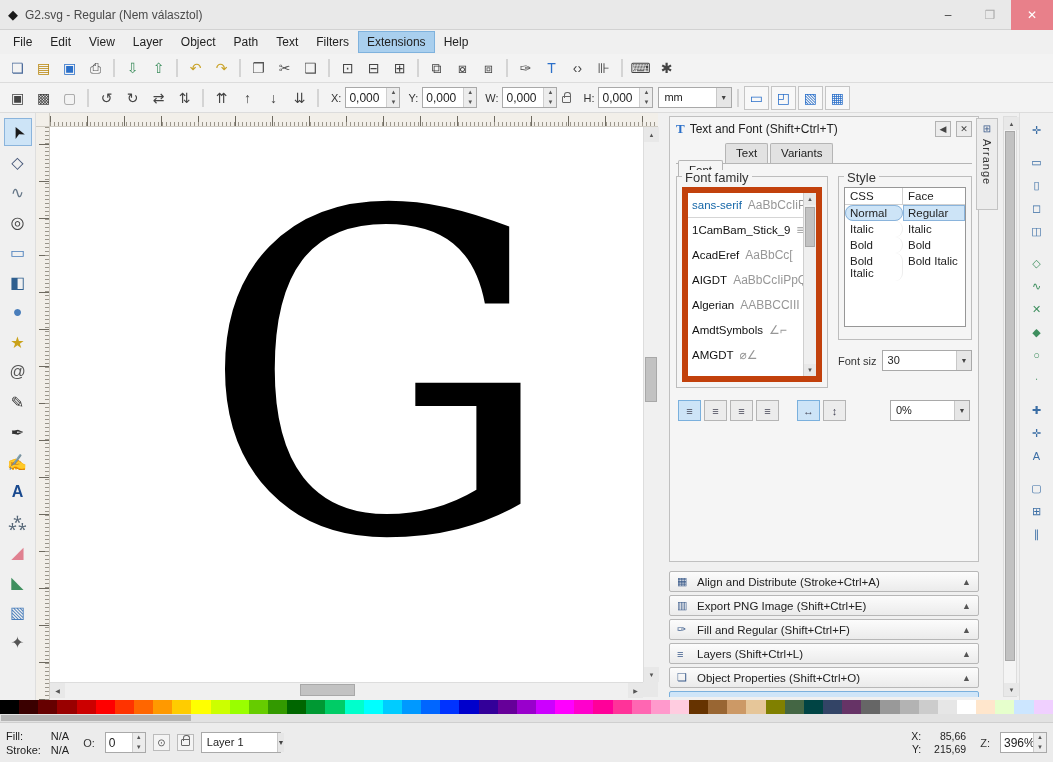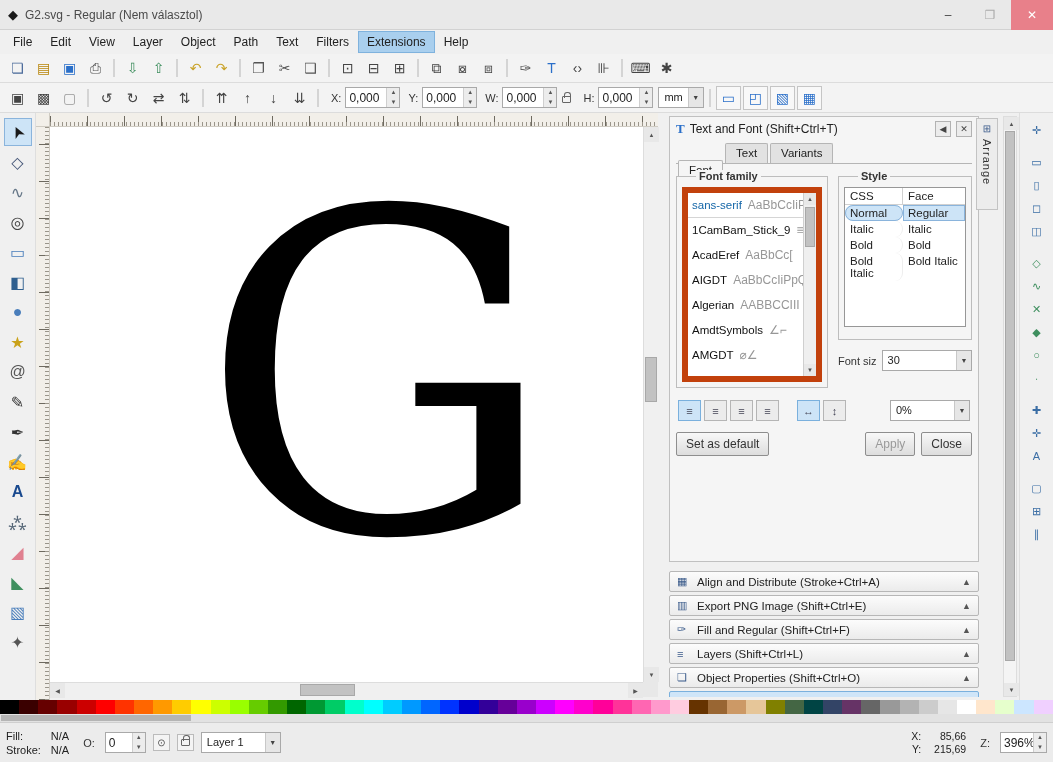--- a/index.html
+++ b/index.html
@@ -27,21 +27,21 @@
   .tb-opts { top:83px; height:30px; }
   .tbtn { width:25px; height:24px; background:transparent; border:1px solid transparent; display:flex; align-items:center; justify-content:center; font-size:14px; color:#555; }
   .tbtn .glyph { pointer-events:none; }
   .tbtn.sep { width:2px; min-width:2px; height:18px; background:#d4d4d4; margin:0 4px; padding:0; border:none; }
 
   .flabel { font-size:11px; color:#333; margin:0 3px 0 7px; }
   .field { display:flex; align-items:stretch; background:#fff; border:1px solid #a9a9a9; height:21px; }
   .field .val { width:40px; padding:3px 3px 0; font-size:12px; }
   .spins { width:13px; display:flex; flex-direction:column; border-left:1px solid #cfcfcf; }
   .spins span { flex:1; font-size:6px; line-height:9px; text-align:center; color:#555; background:#ececec; }
-  .combo { display:flex; align-items:stretch; background:#fff; border:1px solid #a9a9a9; height:21px; }
+  .combo { display:flex; align-items:stretch; background:#fff; border:1px solid #a9a9a9; height:21px;gap:28px; }
   .combo .cval { padding:3px 5px 0; font-size:11px; }
   .combo .cbtn { width:15px; background:#e6e6e6; border-left:1px solid #c8c8c8; font-size:7px; display:flex; align-items:center; justify-content:center; color:#444; }
   .lockic { width:9px; height:7px; border:1px solid #666; border-radius:1px; position:relative; margin:4px 4px 0; }
   .lockic:before { content:''; position:absolute; top:-5px; left:1px; width:5px; height:5px; border:1px solid #666; border-bottom:none; border-radius:3px 3px 0 0; }
 
   
   .workspace { position:absolute; top:113px; left:0; right:0; height:587px; }
   .toolbox { position:absolute; left:0; top:0; bottom:0; width:36px; background:#f0f0f0; border-right:1px solid #dedede; display:flex; flex-direction:column; align-items:center; padding-top:5px; gap:2px; overflow:hidden; }
   .tool { width:28px; height:28px; display:flex; align-items:center; justify-content:center; font-size:16px; border:1px solid transparent; background:transparent; }
   .tool.sel { background:#cde4f7; border-color:#8ab4dc; }
@@ -79,21 +79,21 @@
   .dlg-ticon { color:#2a6fc9; font-weight:bold; font-size:13px; font-family:"Liberation Serif",serif; }
   .dlg-name { font-size:12px; color:#222; }
   .dlg-title .sp { flex:1; }
   .dlg-btn { width:16px; height:16px; border:1px solid #b2b2b2; background:#ececec; font-size:9px; display:flex; align-items:center; justify-content:center; color:#444; }
   .tabs { display:flex; gap:2px; padding:0 2px; border-bottom:1px solid #b5b5b5; height:23px; align-items:flex-end; }
   .tab { padding:3px 10px 4px; font-size:11.5px; background:#e2e2e2; border:1px solid #b5b5b5; border-bottom:none; border-radius:2px 2px 0 0; }
   .tab.sel { background:#f5f5f5; position:relative; top:17px; }
   .dlg-body { padding:12px 0 0; }
   .groups { display:flex; gap:10px; }
   .group { position:relative; border:1px solid #bdbdbd; padding:10px 5px 5px; background:#f5f5f5; }
-  .group-label { position:absolute; top:-7px; left:19px; background:#f5f5f5; padding:0 3px; font-size:11px; color:#333;font-weight:bold; }
+  .group-label { position:absolute; top:-7px; left:5px; background:#f5f5f5; padding:0 3px; font-size:13px; color:#333; }
   .g-font { width:152px; height:212px; }
   .right-col { width:134px; }
   .g-style { width:134px; height:164px; }
 
   .fontlist { position:relative; width:100%; height:100%; background:#fff; border:6px solid #c2410c; overflow:hidden; padding-right:13px; }
   .frow { height:25px; padding:5px 4px 0; white-space:nowrap; overflow:hidden; }
   .fname { font-size:11.5px; color:#111; margin-right:6px; }
   .fprev { font-size:12px; color:#979797; }
   .frow.sel { border-bottom:1px solid #d5d5d5; }
   .frow.sel .fname { color:#1466a8; }
@@ -566,26 +566,20 @@
                   <span class="glyph">↔</span>
                 </button>
                 <button class="abtn">
                   <span class="glyph">↕</span>
                 </button>
               </span>
             <div class="combo sp-combo">
               <span class="cval">0%</span>
               <span class="cbtn">▼</span>
             </div>
-          </div>
-          <div class="dlg-buttons">
-            <button class="btn">Set as default</button>
-            <span class="sp"></span>
-            <button class="btn disabled">Apply</button>
-            <button class="btn">Close</button>
           </div>
         </div>
       </div>
       <div class="panels">
 
       <div class="panel">
             <span class="picon">▦</span>
             <span class="plabel">Align and Distribute (Stroke+Ctrl+A)</span>
             <span class="chev">▲</span>
           </div>

